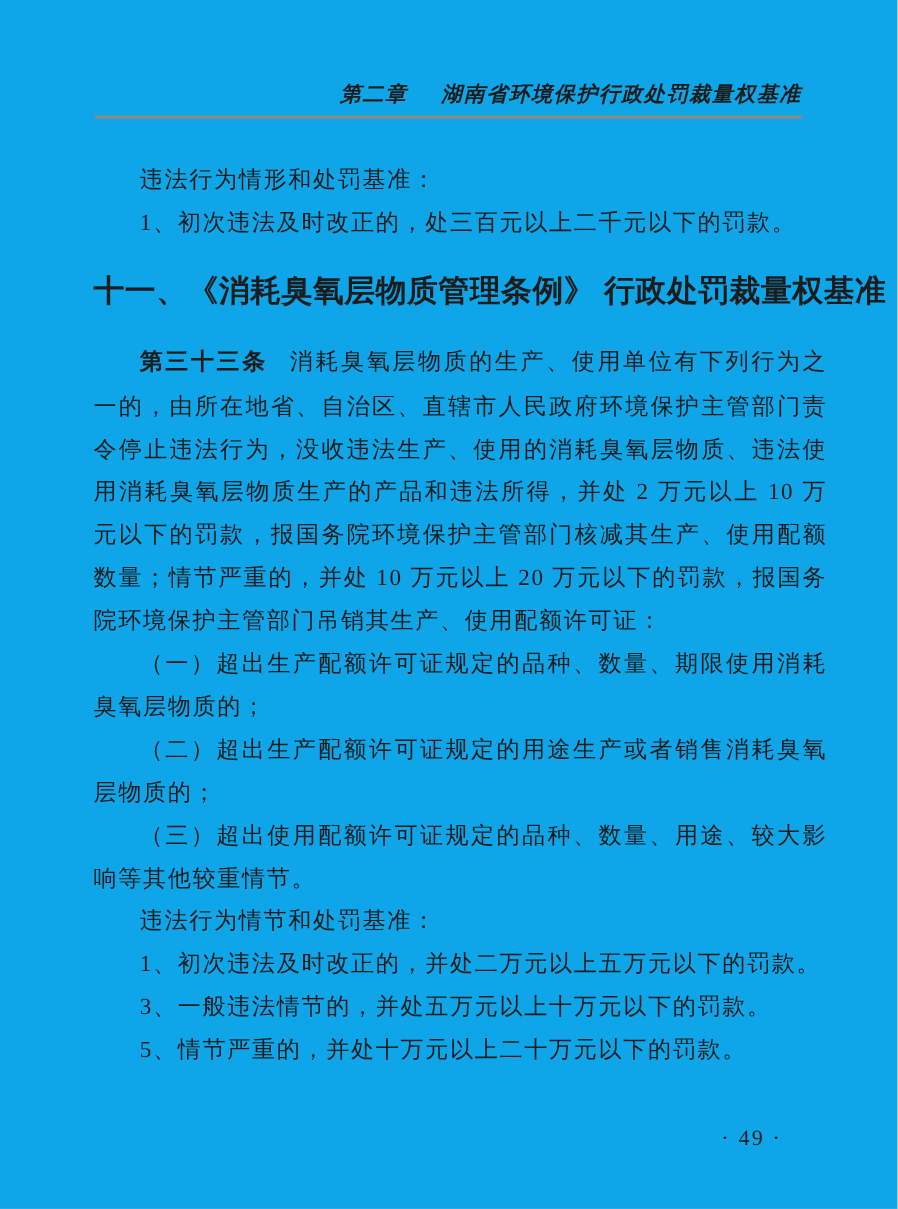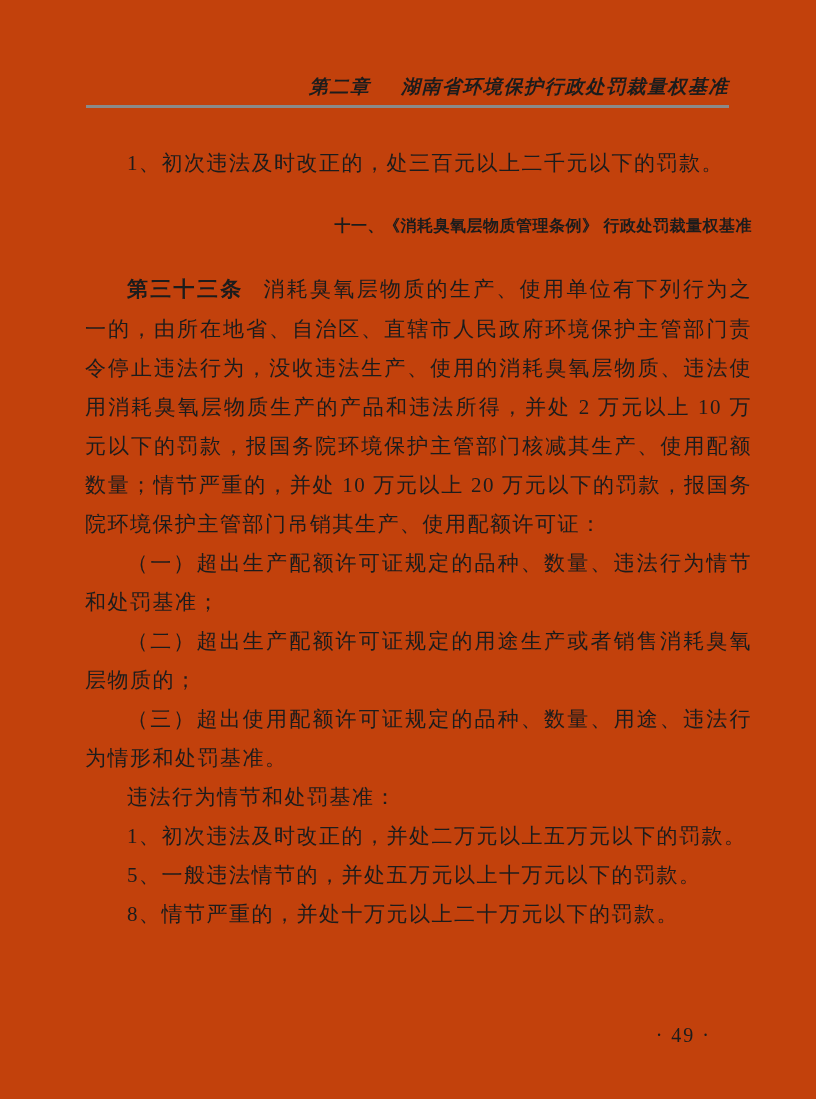--- a/index.html
+++ b/index.html
@@ -53,23 +53,23 @@
     text-align: justify;
     text-justify: inter-character;
   }
   .doc-body p {
     margin: 0;
     text-indent: 2em;
   }
   .section-heading {
     font-family: "Liberation Sans", sans-serif;
     font-weight: 700;
-    font-size: 16px;
+    font-size: 28px;
     letter-spacing: 0.5px;
-    text-align: right;
+    text-align: center;
     text-indent: 0;
     line-height: 39px;
     margin: 23px 0 25px 0;
     white-space: nowrap;
   }
   .article-number {
     font-family: Liberation Mono, monospace;
     font-weight: 700;
     margin-right: 0.95em;
   }
@@ -80,47 +80,48 @@
     top: 1024px;
     right: 105px;
     font-size: 20px;
     letter-spacing: 2px;
     font-family: "Liberation Serif", serif;
   }
 </style>
 </head>
 <body>
 
-<div class="page" style="color: rgb(28, 28, 28); background: #c2410c;">
+<div class="page" style="color: rgb(28, 28, 28); background: #0ea5e9;">
 
   <header class="page-header">
     <div class="header-text">
       <span class="header-chapter">第二章</span><span>湖南省环境保护行政处罚裁量权基准</span>
     </div>
     <div class="header-rule" style="background: rgb(138, 138, 138);"></div>
   </header>
 
   <main class="doc-body">
 
+    <p>违法行为情形和处罚基准：</p>
     <p>1、初次违法及时改正的，处三百元以上二千元以下的罚款。</p>
 
     <h2 class="section-heading">十一、《消耗臭氧层物质管理条例》 行政处罚裁量权基准</h2>
 
     <p>
       <span class="article-number">第三十三条</span><span>消耗臭氧层物质的生产、使用单位有下列行为之一的，由所在地省、自治区、直辖市人民政府环境保护主管部门责令停止违法行为，没收违法生产、使用的消耗臭氧层物质、违法使用消耗臭氧层物质生产的产品和违法所得，并处 2 万元以上 10 万元以下的罚款，报国务院环境保护主管部门核减其生产、使用配额数量；情节严重的，并处 10 万元以上 20 万元以下的罚款，报国务院环境保护主管部门吊销其生产、使用配额许可证：</span>
     </p>
 
-    <p>（一）超出生产配额许可证规定的品种、数量、违法行为情节和处罚基准；</p>
+    <p>（一）超出生产配额许可证规定的品种、数量、期限使用消耗臭氧层物质的；</p>
     <p>（二）超出生产配额许可证规定的用途生产或者销售消耗臭氧层物质的；</p>
-    <p>（三）超出使用配额许可证规定的品种、数量、用途、违法行为情形和处罚基准。</p>
+    <p>（三）超出使用配额许可证规定的品种、数量、用途、较大影响等其他较重情节。</p>
 
     <p>违法行为情节和处罚基准：</p>
     <p>1、初次违法及时改正的，并处二万元以上五万元以下的罚款。</p>
-    <p>5、一般违法情节的，并处五万元以上十万元以下的罚款。</p>
-    <p>8、情节严重的，并处十万元以上二十万元以下的罚款。</p>
+    <p>3、一般违法情节的，并处五万元以上十万元以下的罚款。</p>
+    <p>5、情节严重的，并处十万元以上二十万元以下的罚款。</p>
 
   </main>
 
   <footer class="page-footer">
     <span>· 49 ·</span>
   </footer>
 
 </div>
 
 </body></html>

